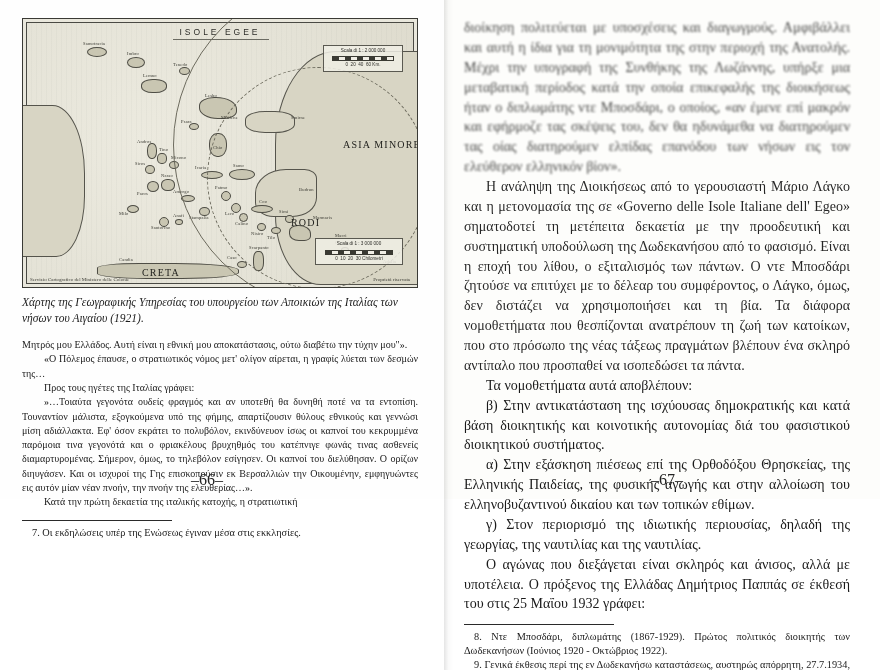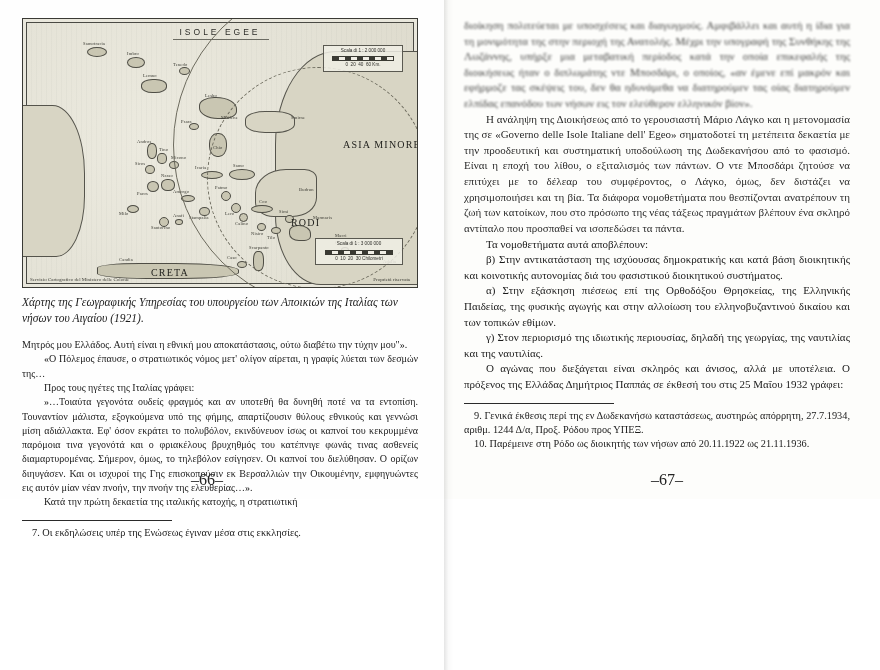--- a/index.html
+++ b/index.html
@@ -177,21 +177,21 @@
     text-align: justify;
   }
   .body-text p {
     margin: 0;
     text-indent: 22px;
   }
   .body-text p.noindent {
     text-indent: 0;
   }
   .right-col {
-    font-size: 11px;
+    font-size: 14px;
     line-height: 1.42;
     text-align: justify;
   }
   .right-col p {
     margin: 0;
     text-indent: 22px;
   }
   .right-col p.noindent { text-indent: 0; }
 
   .blur {
@@ -342,21 +342,21 @@
         <div class="isl" style="left:104px; top:186px; width:10px; height:6px; border-radius:50%;"></div>
         <div class="lbl" style="left:96px; top:192px;">Milo</div>
 
         <div class="isl" style="left:136px; top:198px; width:8px; height:8px; border-radius:50%;"></div>
         <div class="lbl" style="left:128px; top:206px;">Santorino</div>
 
         <div class="isl" style="left:152px; top:200px; width:6px; height:4px; border-radius:50%;"></div>
         <div class="lbl" style="left:150px; top:194px;">Anafi</div>
 
         <div class="isl" style="left:74px; top:244px; width:140px; height:14px; border-radius:30% 45% 40% 35%;"></div>
-        <div class="lbl lbl-big" style="left:116px; top:248px;padding-left:12px;">CRETA</div>
+        <div class="lbl lbl-big" style="left:107px; top:248px;padding-left:12px;">CRETA</div>
         <div class="lbl" style="left:96px; top:238px;">Candia</div>
 
         <div class="coast" style="left:-10px; top:86px; width:70px; height:150px; border-radius:0 45% 40% 0;"></div>
 
         <div class="arc" style="left:150px; top:-40px; width:330px; height:330px;"></div>
         <div class="arc" style="left:184px; top:48px; width:220px; height:220px; border-style:dashed;"></div>
 
         <div class="scalebox" style="right:14px; top:26px; width:72px;">
           <div>Scala di 1 : 2 000 000</div>
           <div class="scale-ruler" style="width:60px;"></div>
@@ -398,20 +398,21 @@
       <p class="blur-soft">Η ανάληψη της Διοικήσεως από το γερουσιαστή Μάριο Λάγκο και η μετονομασία της σε «Governo delle Isole Italiane dell' Egeo» σηματοδοτεί τη μετέπειτα δεκαετία με την προοδευτική και συστηματική υποδούλωση της Δωδεκανήσου από το φασισμό. Είναι η εποχή του λίθου, ο εξιταλισμός των πάντων. Ο ντε Μποσδάρι ζητούσε να επιτύχει με το δέλεαρ του συμφέροντος, ο Λάγκο, όμως, δεν διστάζει να χρησιμοποιήσει και τη βία. Τα διάφορα νομοθετήματα που θεσπίζονται ανατρέπουν τη ζωή των κατοίκων, που στο πρόσωπο της νέας τάξεως πραγμάτων βλέπουν ένα σκληρό αντίπαλο που προσπαθεί να ισοπεδώσει τα πάντα.</p>
       <p>Τα νομοθετήματα αυτά αποβλέπουν:</p>
       <p>β) Στην αντικατάσταση της ισχύουσας δημοκρατικής και κατά βάση διοικητικής και κοινοτικής αυτονομίας διά του φασιστικού διοικητικού συστήματος.</p>
       <p>α) Στην εξάσκηση πιέσεως επί της Ορθοδόξου Θρησκείας, της Ελληνικής Παιδείας, της φυσικής αγωγής και στην αλλοίωση του ελληνοβυζαντινού δικαίου και των τοπικών εθίμων.</p>
       <p>γ) Στον περιορισμό της ιδιωτικής περιουσίας, δηλαδή της γεωργίας, της ναυτιλίας και της ναυτιλίας.</p>
       <p>Ο αγώνας που διεξάγεται είναι σκληρός και άνισος, αλλά με υποτέλεια. Ο πρόξενος της Ελλάδας Δημήτριος Παππάς σε έκθεσή του στις 25 Μαΐου 1932 γράφει:</p>
     </div>
 
     <div class="footnote-rule"></div>
     <div class="footnotes">
+      <p>8. Ντε Μποσδάρι, διπλωμάτης (1867-1929). Πρώτος πολιτικός διοικητής των Δωδεκανήσων (Ιούνιος 1920 - Οκτώβριος 1922).</p>
       <p>9. Γενικά έκθεσις περί της εν Δωδεκανήσω καταστάσεως, αυστηρώς απόρρητη, 27.7.1934, αριθμ. 1244 Δ/α, Προξ. Ρόδου προς ΥΠΕΞ.</p>
       <p>10. Παρέμεινε στη Ρόδο ως διοικητής των νήσων από 20.11.1922 ως 21.11.1936.</p>
     </div>
 
     <div class="folio">–67–</div>
   </div>
 
   <div class="gutter"></div>
 </div>
 

